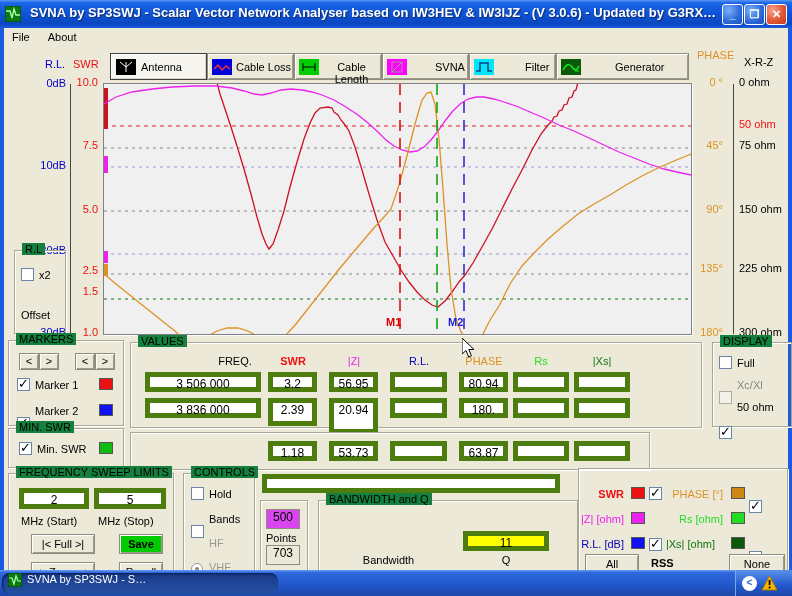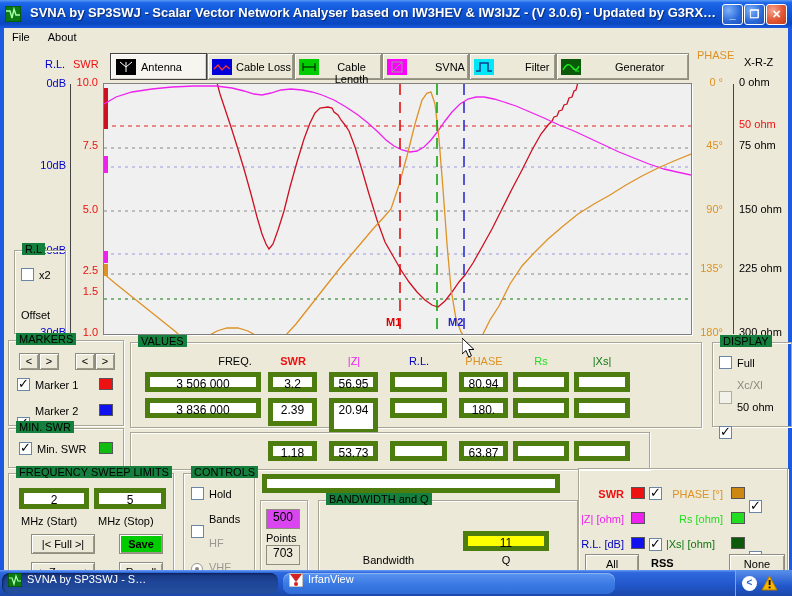--- a/index.html
+++ b/index.html
@@ -321,28 +321,20 @@
 </svg>
 
 <div class="abs taskbar">
   <div class="task-btn task-active" style="left:2px;width:276px">
     <svg width="14" height="14">
       <rect width="14" height="14" fill="#0b7a12" stroke="#043d06"></rect>
       <polyline points="1,5 4,5 6,11 8,3 10,8 13,8" fill="none" stroke="#aaffaa" stroke-width="1.2"></polyline>
     </svg>
     <span>SVNA by SP3SWJ -  S…</span>
   </div>
-  <div class="task-btn task-idle" style="left:283px;width:332px">
-    <svg width="14" height="14">
-      <rect width="14" height="14" fill="#fff" stroke="#888"></rect>
-      <polygon points="1,1 13,1 7,9" fill="#d42222"></polygon>
-      <circle cx="7" cy="11" r="2" fill="#d42222"></circle>
-    </svg>
-    <span>IrfanView</span>
-  </div>
   <div class="tray">
     <div class="chev">&lt;</div>
     <svg class="abs" style="left:25px;top:5px" width="17" height="16">
       <polygon points="8.5,1 16,15 1,15" fill="#f7b500" stroke="#b07800"></polygon>
       <rect x="7.7" y="5" width="1.8" height="5" fill="#000"></rect>
       <rect x="7.7" y="11.5" width="1.8" height="1.8" fill="#000"></rect>
     </svg>
   </div>
 </div>
 

